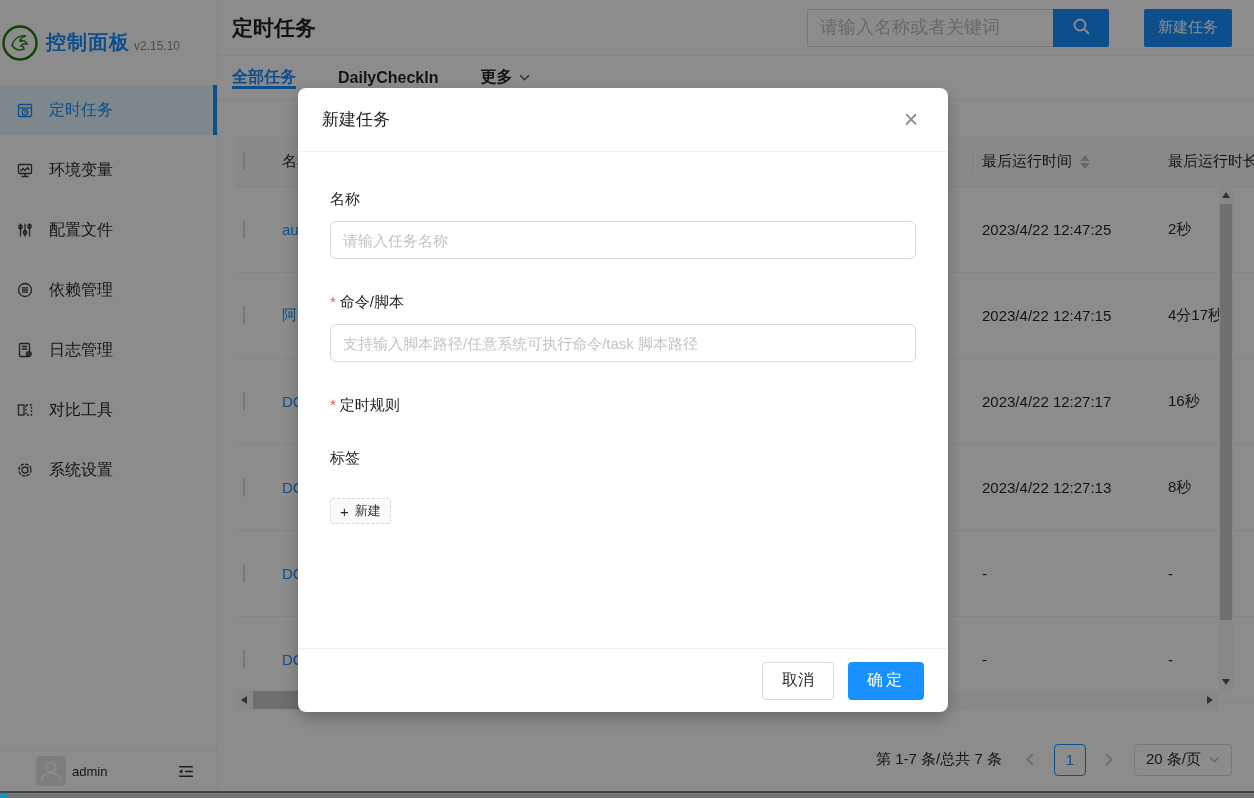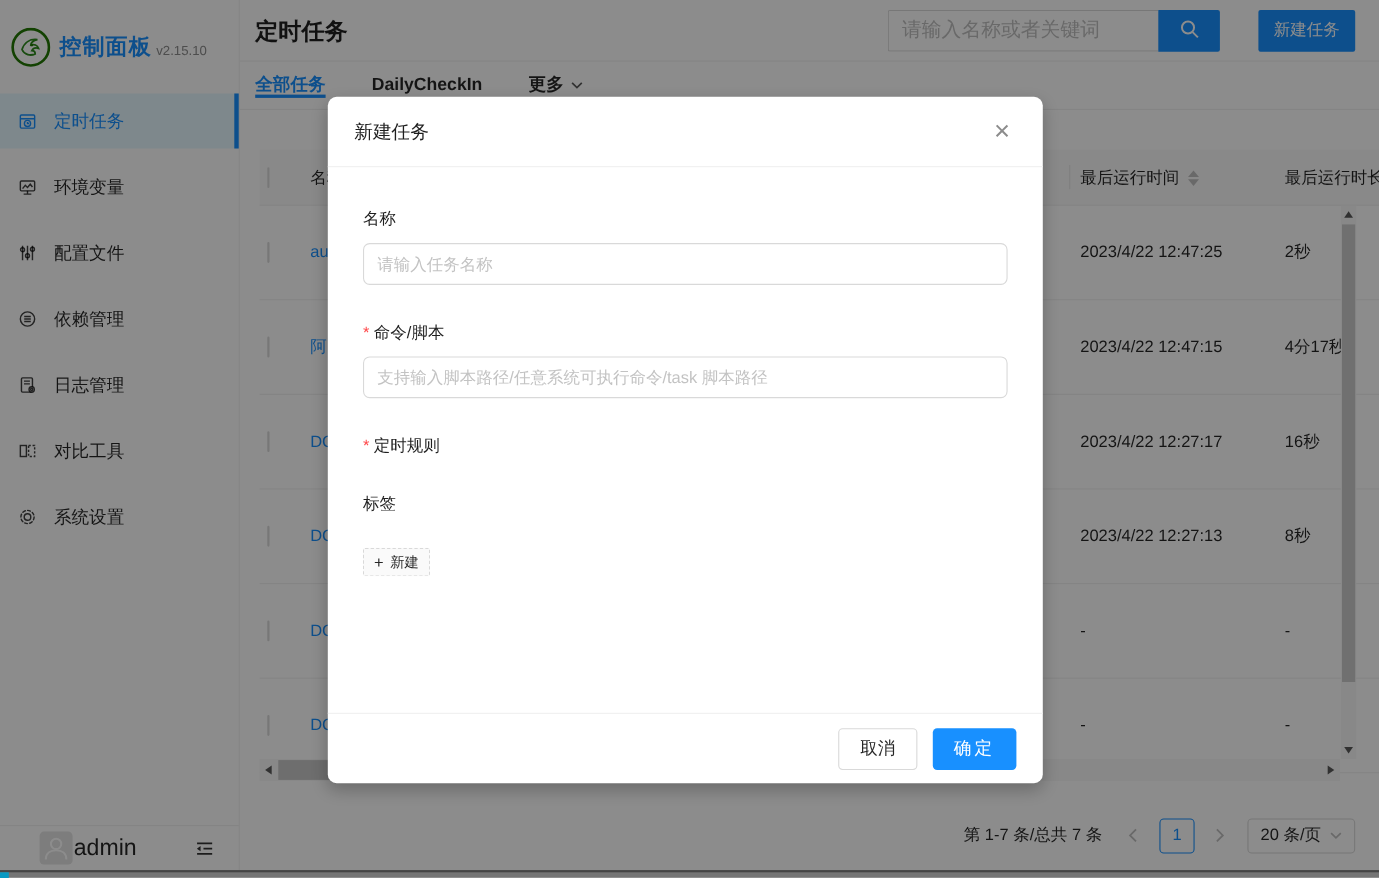--- a/index.html
+++ b/index.html
@@ -2,32 +2,32 @@
 <html><head>
 <meta charset="utf-8">
 <style>
   * { margin:0; padding:0; box-sizing:border-box; }
   html,body { width:1254px; height:798px; overflow:hidden; }
   body { font-family:"Liberation Sans","DejaVu Sans",sans-serif; background:#fff; position:relative; color:rgba(0,0,0,.85); }
   .app { display:flex; width:1254px; height:791px; }
 
   
   .sidebar { width:218px; height:100%; background:#fff; border-right:1px solid #f0f0f0; position:relative; flex:0 0 218px; }
-  .logo-row { height:85px; display:flex; align-items:center; padding-left:10px; }
+  .logo-row { height:85px; display:flex; align-items:center; padding-left:2px; }
   .logo-circle { width:36px; height:36px; flex:0 0 36px; }
   .brand { font-size:20px; font-weight:bold; color:#1890ff; margin-left:8px; letter-spacing:1px; }
   .version { font-size:12px; color:#8c8c8c; margin-left:4px; margin-top:6px; }
   .menu-item { height:50px; margin-bottom:10px; display:flex; align-items:center; padding-left:15px; font-size:16px; color:rgba(0,0,0,.85); cursor:pointer; position:relative; }
   .menu-item .mi-icon { width:20px; height:20px; margin-right:14px; display:flex; align-items:center; justify-content:center; color:rgba(0,0,0,.75); }
   .menu-item.active { background:#e6f7ff; color:#1890ff; }
   .menu-item.active .mi-icon { color:#1890ff; }
   .menu-item.active::after { content:""; position:absolute; right:0; top:0; bottom:0; width:4px; background:#1890ff; }
   .side-footer { position:absolute; left:0; right:0; bottom:0; height:41px; border-top:1px solid #f0f0f0; display:flex; align-items:center; padding:0 22px 0 36px; }
   .avatar { width:30px; height:30px; background:#e3e3e3; border-radius:4px; display:flex; align-items:center; justify-content:center; }
-  .side-user { font-size:21px; margin-left:1px; color:rgba(0,0,0,.85); }
+  .side-user { font-size:13px; margin-left:6px; color:rgba(0,0,0,.85); }
   .fold-icon { margin-left:auto; color:rgba(0,0,0,.8); display:flex; }
 
   
   .main { flex:1; position:relative; background:#fff; }
   .topbar { height:56px; display:flex; align-items:center; padding:0 22px 0 14px; border-bottom:1px solid #f0f0f0; }
   .page-title { font-size:21px; font-weight:bold; color:rgba(0,0,0,.88); }
   .top-right { margin-left:auto; display:flex; align-items:center; }
   .search-input { width:246px; height:38px; border:1px solid #d9d9d9; border-right:none; border-radius:2px 0 0 2px; padding:0 12px; font-size:18px; color:rgba(0,0,0,.85); outline:none; }
   .search-input::placeholder { color:#bfbfbf; }
   .search-btn { width:56px; height:38px; background:#1890ff; border:none; border-radius:0 2px 2px 0; display:flex; align-items:center; justify-content:center; cursor:pointer; }

